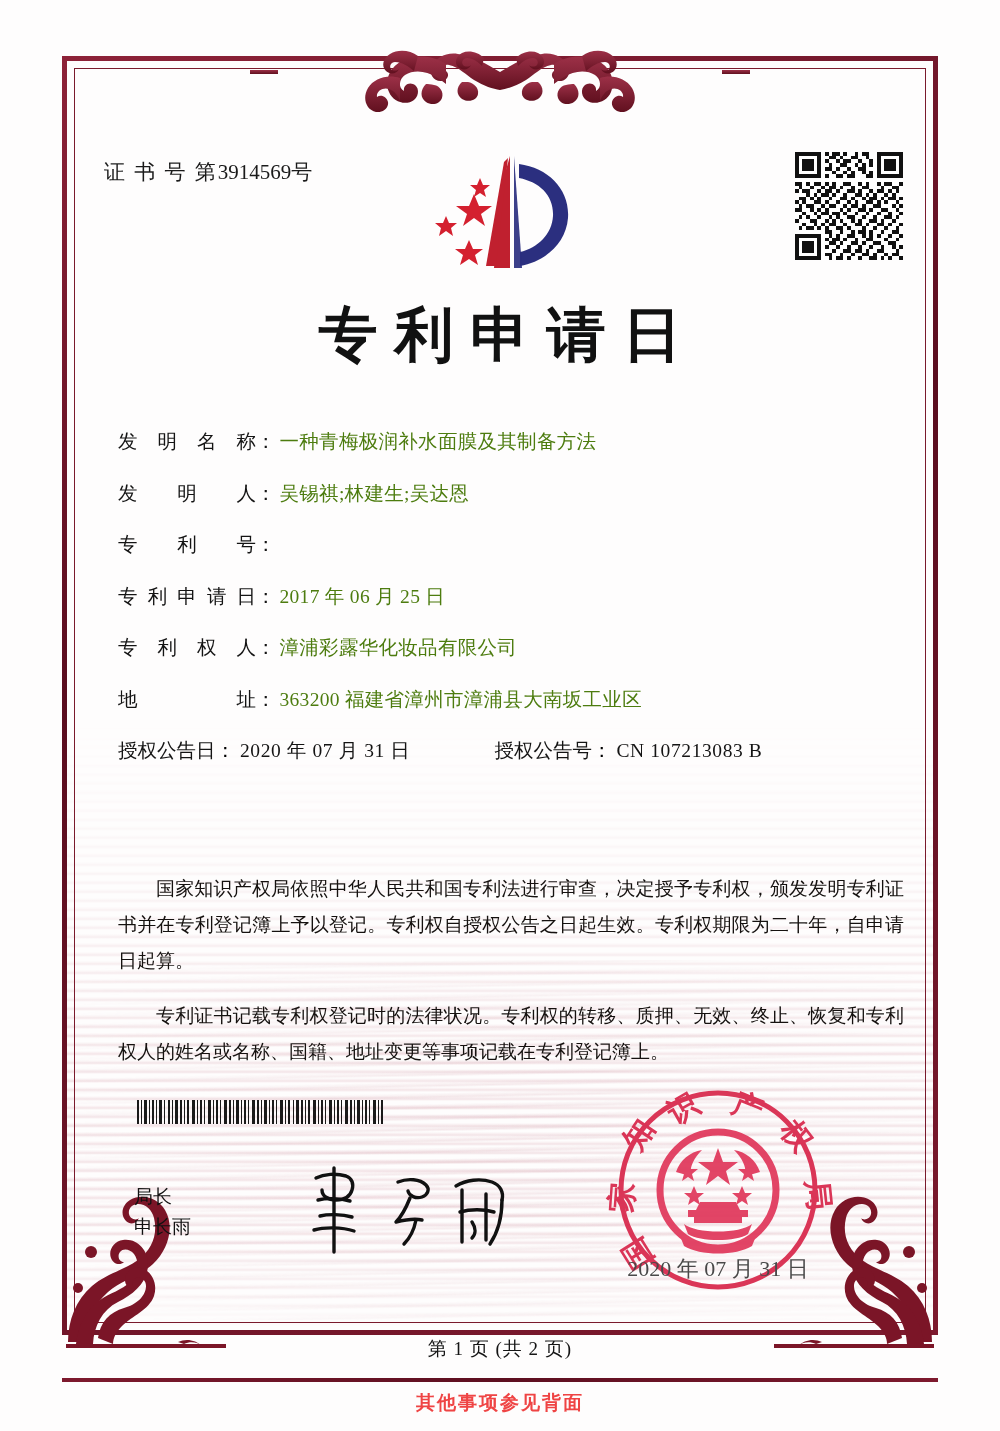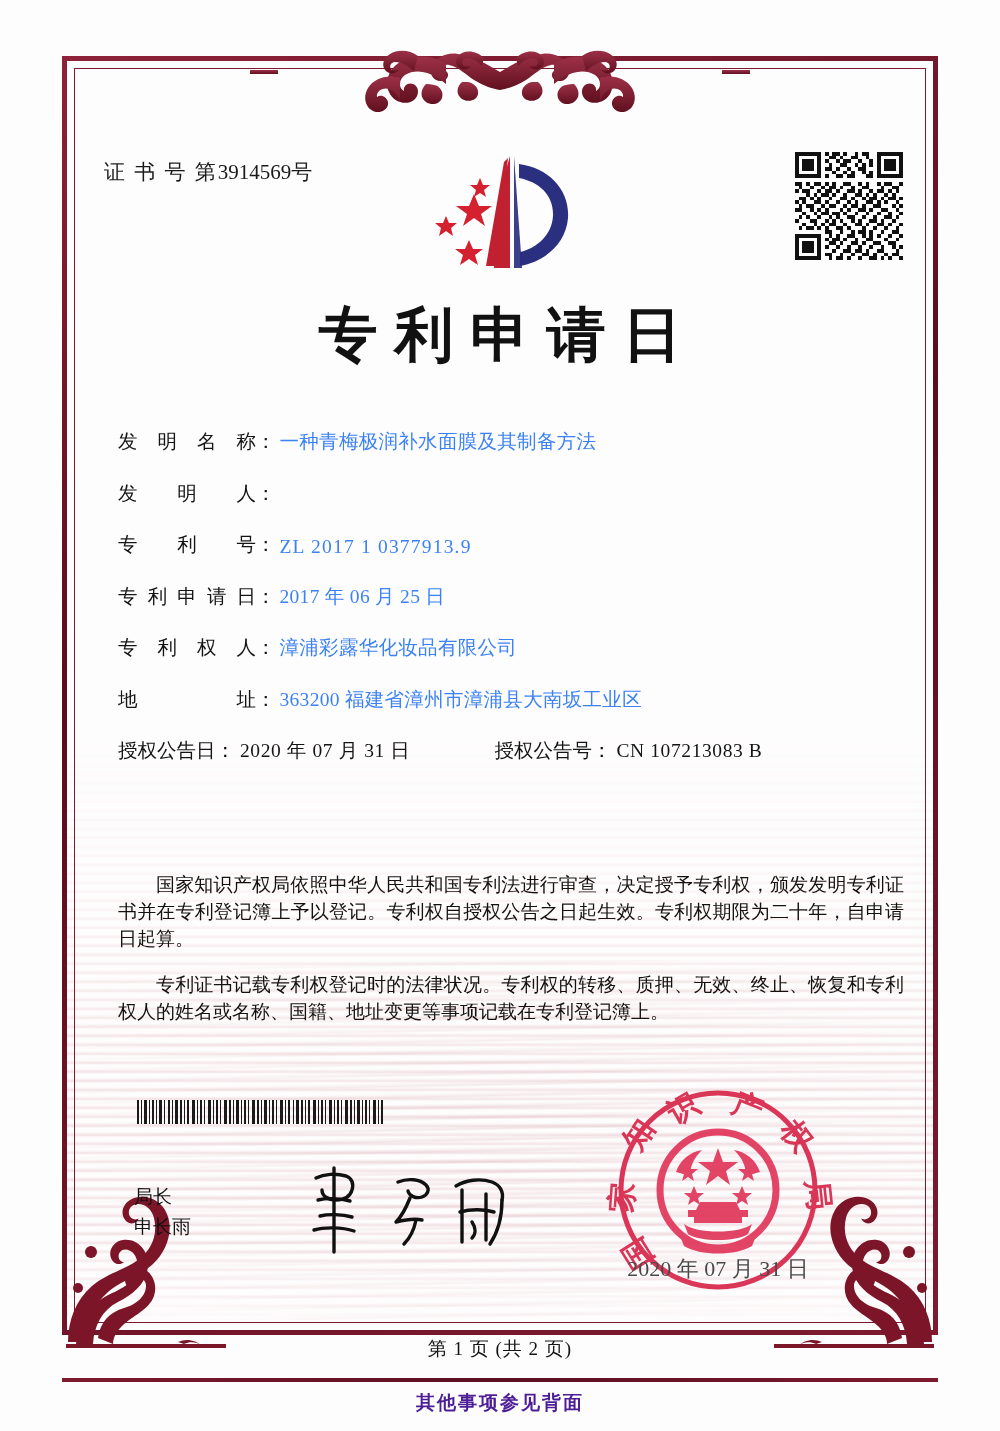--- a/index.html
+++ b/index.html
@@ -77,33 +77,33 @@
 
   
   .fields{position:absolute;left:118px;top:428px;right:90px;}
   .row{display:flex;align-items:flex-end;margin-bottom:24.5px;font-size:19.5px;color:#141414;}
   .label{
     width:138px;flex:0 0 138px;
     text-align:justify;text-align-last:justify;
     font-size:19.5px;color:#141414;
   }
   .colon{flex:0 0 auto;margin-right:4px;}
-  .value{flex:1 1 auto;font-size:19.5px;letter-spacing:.3px;color:#3b82f6;}
+  .value{flex:1 1 auto;font-size:19.5px;letter-spacing:.3px;color:#4d7c0f;}
   .value.mono{font-family:"Liberation Serif",serif;letter-spacing:1.2px;}
 
   .row-split{display:flex;align-items:baseline;margin-bottom:0;font-size:19.5px;}
   .seg{display:flex;align-items:baseline;}
   .seg.second{margin-left:84px;}
   .seg .lbl{white-space:nowrap;color:#141414;}
   .seg .val{margin-left:5px;white-space:nowrap;color:#141414;letter-spacing:.6px;}
 
   
   .paras{position:absolute;left:118px;right:96px;top:852px;}
   .para{
-    font-size:19px;line-height:27px;text-indent:2em;color:#15110f;
+    font-size:19px;line-height:36px;text-indent:2em;color:#15110f;
     text-align:justify;margin-bottom:2px;
     font-family:"Liberation Serif","DejaVu Serif",serif;
   }
 
   
   .barcode{position:absolute;left:137px;top:1100px;width:248px;height:24px;}
 
   
   .sig-block{position:absolute;left:134px;top:1182px;font-size:19px;line-height:30px;color:#111;font-weight:400;}
   .signature{position:absolute;left:290px;top:1160px;width:230px;height:96px;}
@@ -111,21 +111,21 @@
   
   .seal{position:absolute;left:584px;top:1086px;width:268px;height:222px;}
 
   
   .page-indicator{
     position:absolute;left:0;right:0;top:1336px;text-align:center;
     font-size:19px;color:#151515;letter-spacing:1px;
   }
   .back-note{
     position:absolute;left:0;right:0;top:1390px;text-align:center;
-    font-size:19px;color:#4c1d95;letter-spacing:2px;font-weight:600;
+    font-size:19px;color:#ef4444;letter-spacing:2px;font-weight:600;
   }
 </style>
 </head>
 <body>
 
 <div class="page">
 
   <div class="guilloche"></div>
   <div class="guilloche2"></div>
 
@@ -446,25 +446,25 @@
 
   <div class="fields">
     <div class="row">
       <span class="label">发明名称</span>
       <span class="colon">：</span>
       <span class="value">一种青梅极润补水面膜及其制备方法</span>
     </div>
     <div class="row">
       <span class="label">发明人</span>
       <span class="colon">：</span>
+      <span class="value">吴锡祺;林建生;吴达恩</span>
     </div>
     <div class="row">
       <span class="label">专利号</span>
       <span class="colon">：</span>
-      <span class="value mono">ZL 2017 1 0377913.9</span>
     </div>
     <div class="row">
       <span class="label">专利申请日</span>
       <span class="colon">：</span>
       <span class="value">2017 年 06 月 25 日</span>
     </div>
     <div class="row">
       <span class="label">专利权人</span>
       <span class="colon">：</span>
       <span class="value">漳浦彩露华化妆品有限公司</span>

